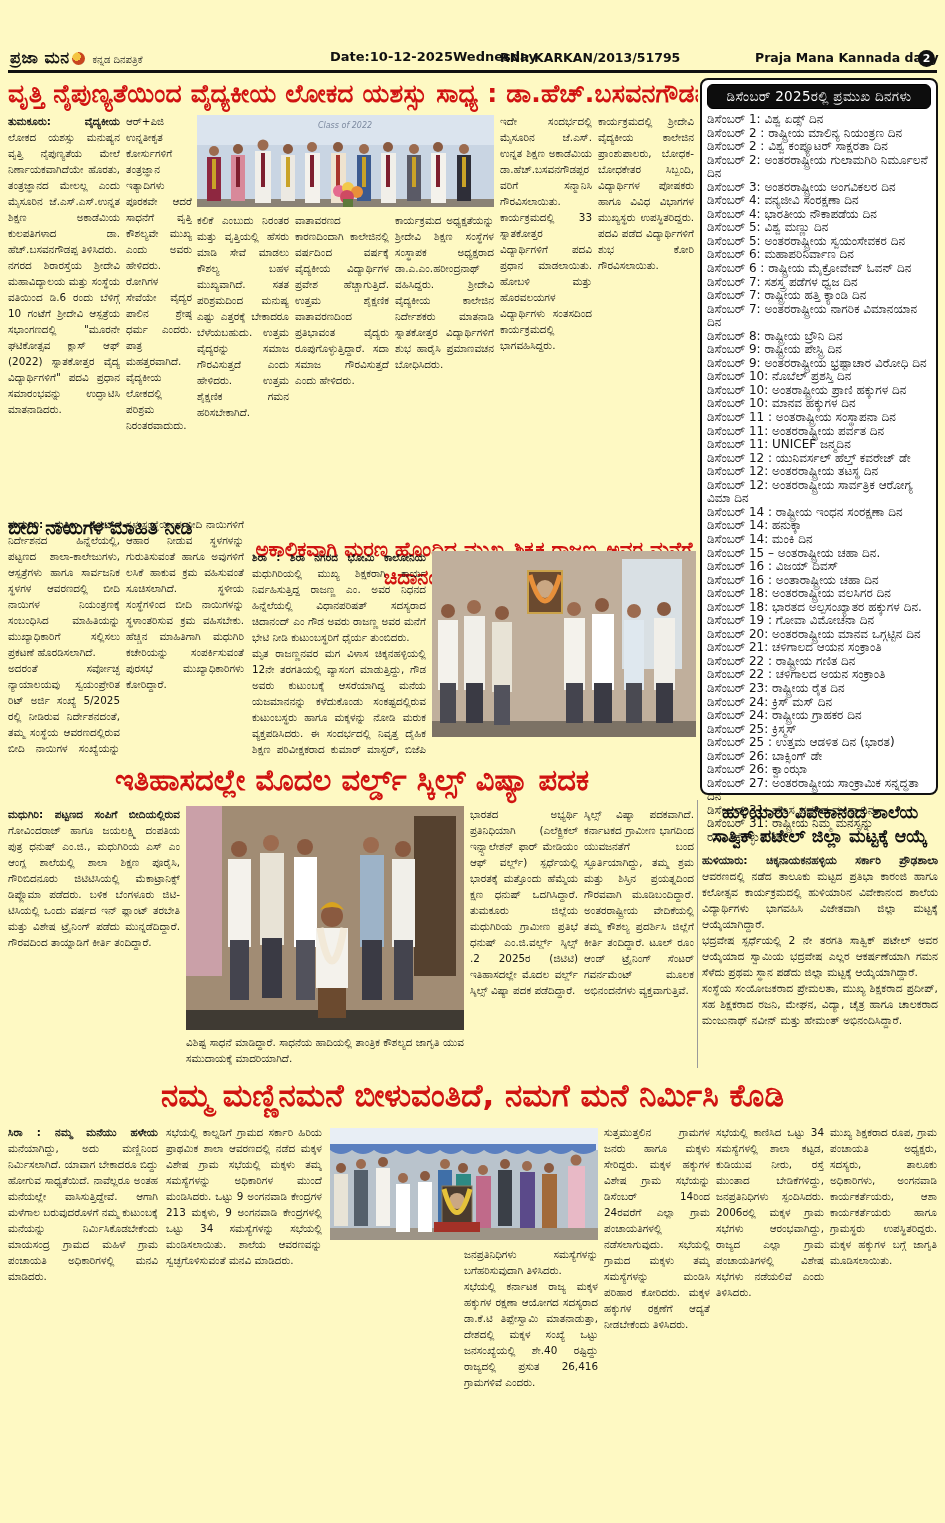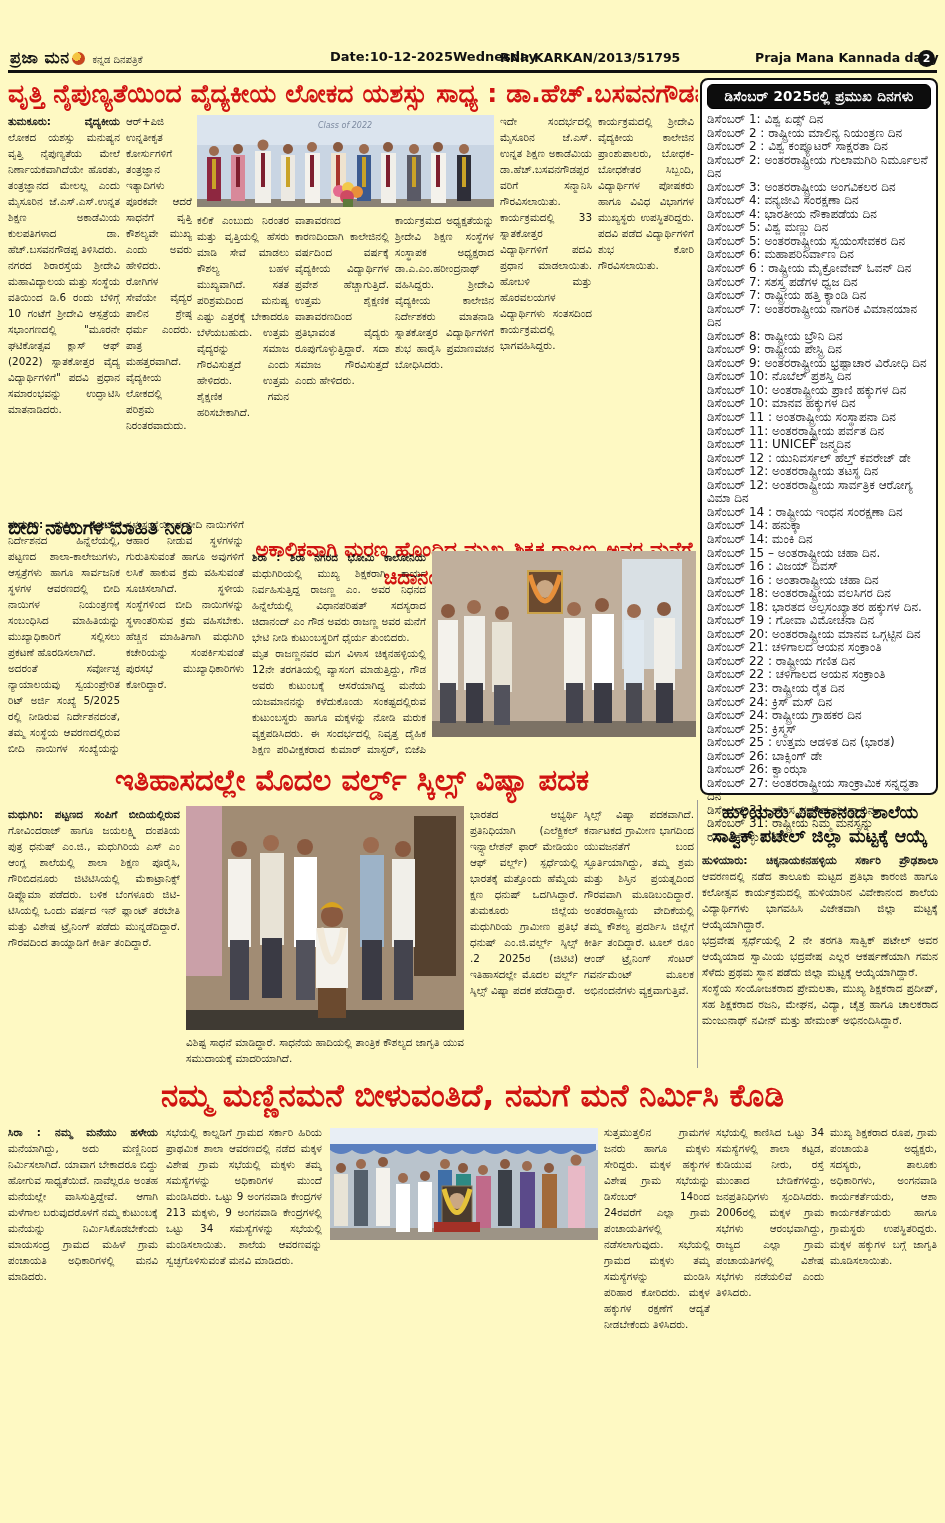--- a/index.html
+++ b/index.html
@@ -23,21 +23,21 @@
   .h-main{font-size:25px;line-height:1.15;letter-spacing:.2px;white-space:nowrap;}
   .h-center{text-align:center;}
 
   
   .col{font-size:10.4px;line-height:16px;text-align:justify;color:#161616;overflow:hidden;white-space:pre-line;word-break:break-word;}
   .col.first-bold::first-line{font-weight:bold;}
 
   
   .side-box{border:2px solid #111;border-radius:8px;background:#fff;padding:4px 5px 2px 5px;}
   .side-title{display:block;background:#0d0d0d;color:#fff;border:1px solid #000;border-radius:6px;
-    font-weight:bold;font-size:13.5px;text-align:center;padding:3px 2px;margin-bottom:4px;letter-spacing:.3px;}
+    font-weight:normal;font-size:13.5px;text-align:center;padding:3px 2px;margin-bottom:4px;letter-spacing:.3px;}
   .side-item{font-size:12px;line-height:13.55px;color:#141414;white-space:normal;}
 
   .photo{display:block;}
   .vrule{border-left:1px solid #9a9a9a;}
 </style>
 </head>
 <body>
 
 <div id="page">
 
@@ -355,17 +355,19 @@
           <rect x="0" y="12" width="17" height="62" fill="#e8b9c6"></rect>
         </g>
     </g>
     <g transform="translate(112,58)">
       <rect x="0" y="0" width="30" height="38" fill="#4a3b2e" stroke="#8a7a5a"></rect>
       <circle cx="15" cy="15" r="8" fill="#caa783"></circle>
       <path d="M2 3 Q15 50 28 3" fill="none" stroke="#e5c23a" stroke-width="5"></path>
       <rect x="-8" y="36" width="46" height="10" fill="#a33127"></rect>
     </g>
   </svg>
+  <div class="abs col" style="left:464px;top:1246px;width:134px;height:268px;">ಜನಪ್ರತಿನಿಧಿಗಳು ಸಮಸ್ಯೆಗಳನ್ನು ಬಗೆಹರಿಸುವುದಾಗಿ ತಿಳಿಸಿದರು.
+ಸಭೆಯಲ್ಲಿ ಕರ್ನಾಟಕ ರಾಜ್ಯ ಮಕ್ಕಳ ಹಕ್ಕುಗಳ ರಕ್ಷಣಾ ಆಯೋಗದ ಸದಸ್ಯರಾದ ಡಾ.ಕೆ.ಟಿ ತಿಪ್ಪೇಸ್ವಾಮಿ ಮಾತನಾಡುತ್ತಾ, ದೇಶದಲ್ಲಿ ಮಕ್ಕಳ ಸಂಖ್ಯೆ ಒಟ್ಟು ಜನಸಂಖ್ಯೆಯಲ್ಲಿ ಶೇ.40 ರಷ್ಟಿದ್ದು ರಾಜ್ಯದಲ್ಲಿ ಪ್ರಸುತ 26,416 ಗ್ರಾಮಗಳಿವೆ ಎಂದರು.</div>
   <div class="abs col" style="left:604px;top:1124px;width:106px;height:390px;">ಸುತ್ತಮುತ್ತಲಿನ ಗ್ರಾಮಗಳ ಜನರು ಹಾಗೂ ಮಕ್ಕಳು ಸೇರಿದ್ದರು. ಮಕ್ಕಳ ಹಕ್ಕುಗಳ ವಿಶೇಷ ಗ್ರಾಮ ಸಭೆಯನ್ನು ಡಿಸೆಂಬರ್ 14ರಿಂದ 24ರವರೆಗೆ ಎಲ್ಲಾ ಗ್ರಾಮ ಪಂಚಾಯತಿಗಳಲ್ಲಿ ನಡೆಸಲಾಗುವುದು. ಸಭೆಯಲ್ಲಿ ಗ್ರಾಮದ ಮಕ್ಕಳು ತಮ್ಮ ಸಮಸ್ಯೆಗಳನ್ನು ಮಂಡಿಸಿ ಪರಿಹಾರ ಕೋರಿದರು. ಮಕ್ಕಳ ಹಕ್ಕುಗಳ ರಕ್ಷಣೆಗೆ ಆದ್ಯತೆ ನೀಡಬೇಕೆಂದು ತಿಳಿಸಿದರು.</div>
   <div class="abs col" style="left:716px;top:1124px;width:108px;height:390px;">ಸಭೆಯಲ್ಲಿ ಕಾಣಿಸಿದ ಒಟ್ಟು 34 ಸಮಸ್ಯೆಗಳಲ್ಲಿ ಶಾಲಾ ಕಟ್ಟಡ, ಕುಡಿಯುವ ನೀರು, ರಸ್ತೆ ಮುಂತಾದ ಬೇಡಿಕೆಗಳಿದ್ದು, ಜನಪ್ರತಿನಿಧಿಗಳು ಸ್ಪಂದಿಸಿದರು. 2006ರಲ್ಲಿ ಮಕ್ಕಳ ಗ್ರಾಮ ಸಭೆಗಳು ಆರಂಭವಾಗಿದ್ದು, ರಾಜ್ಯದ ಎಲ್ಲಾ ಗ್ರಾಮ ಪಂಚಾಯತಿಗಳಲ್ಲಿ ವಿಶೇಷ ಸಭೆಗಳು ನಡೆಯಲಿವೆ ಎಂದು ತಿಳಿಸಿದರು.</div>
   <div class="abs col" style="left:830px;top:1124px;width:107px;height:390px;">ಮುಖ್ಯ ಶಿಕ್ಷಕರಾದ ರೂಪ, ಗ್ರಾಮ ಪಂಚಾಯತಿ ಅಧ್ಯಕ್ಷರು, ಸದಸ್ಯರು, ತಾಲೂಕು ಅಧಿಕಾರಿಗಳು, ಅಂಗನವಾಡಿ ಕಾರ್ಯಕರ್ತೆಯರು, ಆಶಾ ಕಾರ್ಯಕರ್ತೆಯರು ಹಾಗೂ ಗ್ರಾಮಸ್ಥರು ಉಪಸ್ಥಿತರಿದ್ದರು. ಮಕ್ಕಳ ಹಕ್ಕುಗಳ ಬಗ್ಗೆ ಜಾಗೃತಿ ಮೂಡಿಸಲಾಯಿತು.</div>
 
 </div>
 
 </body></html>

